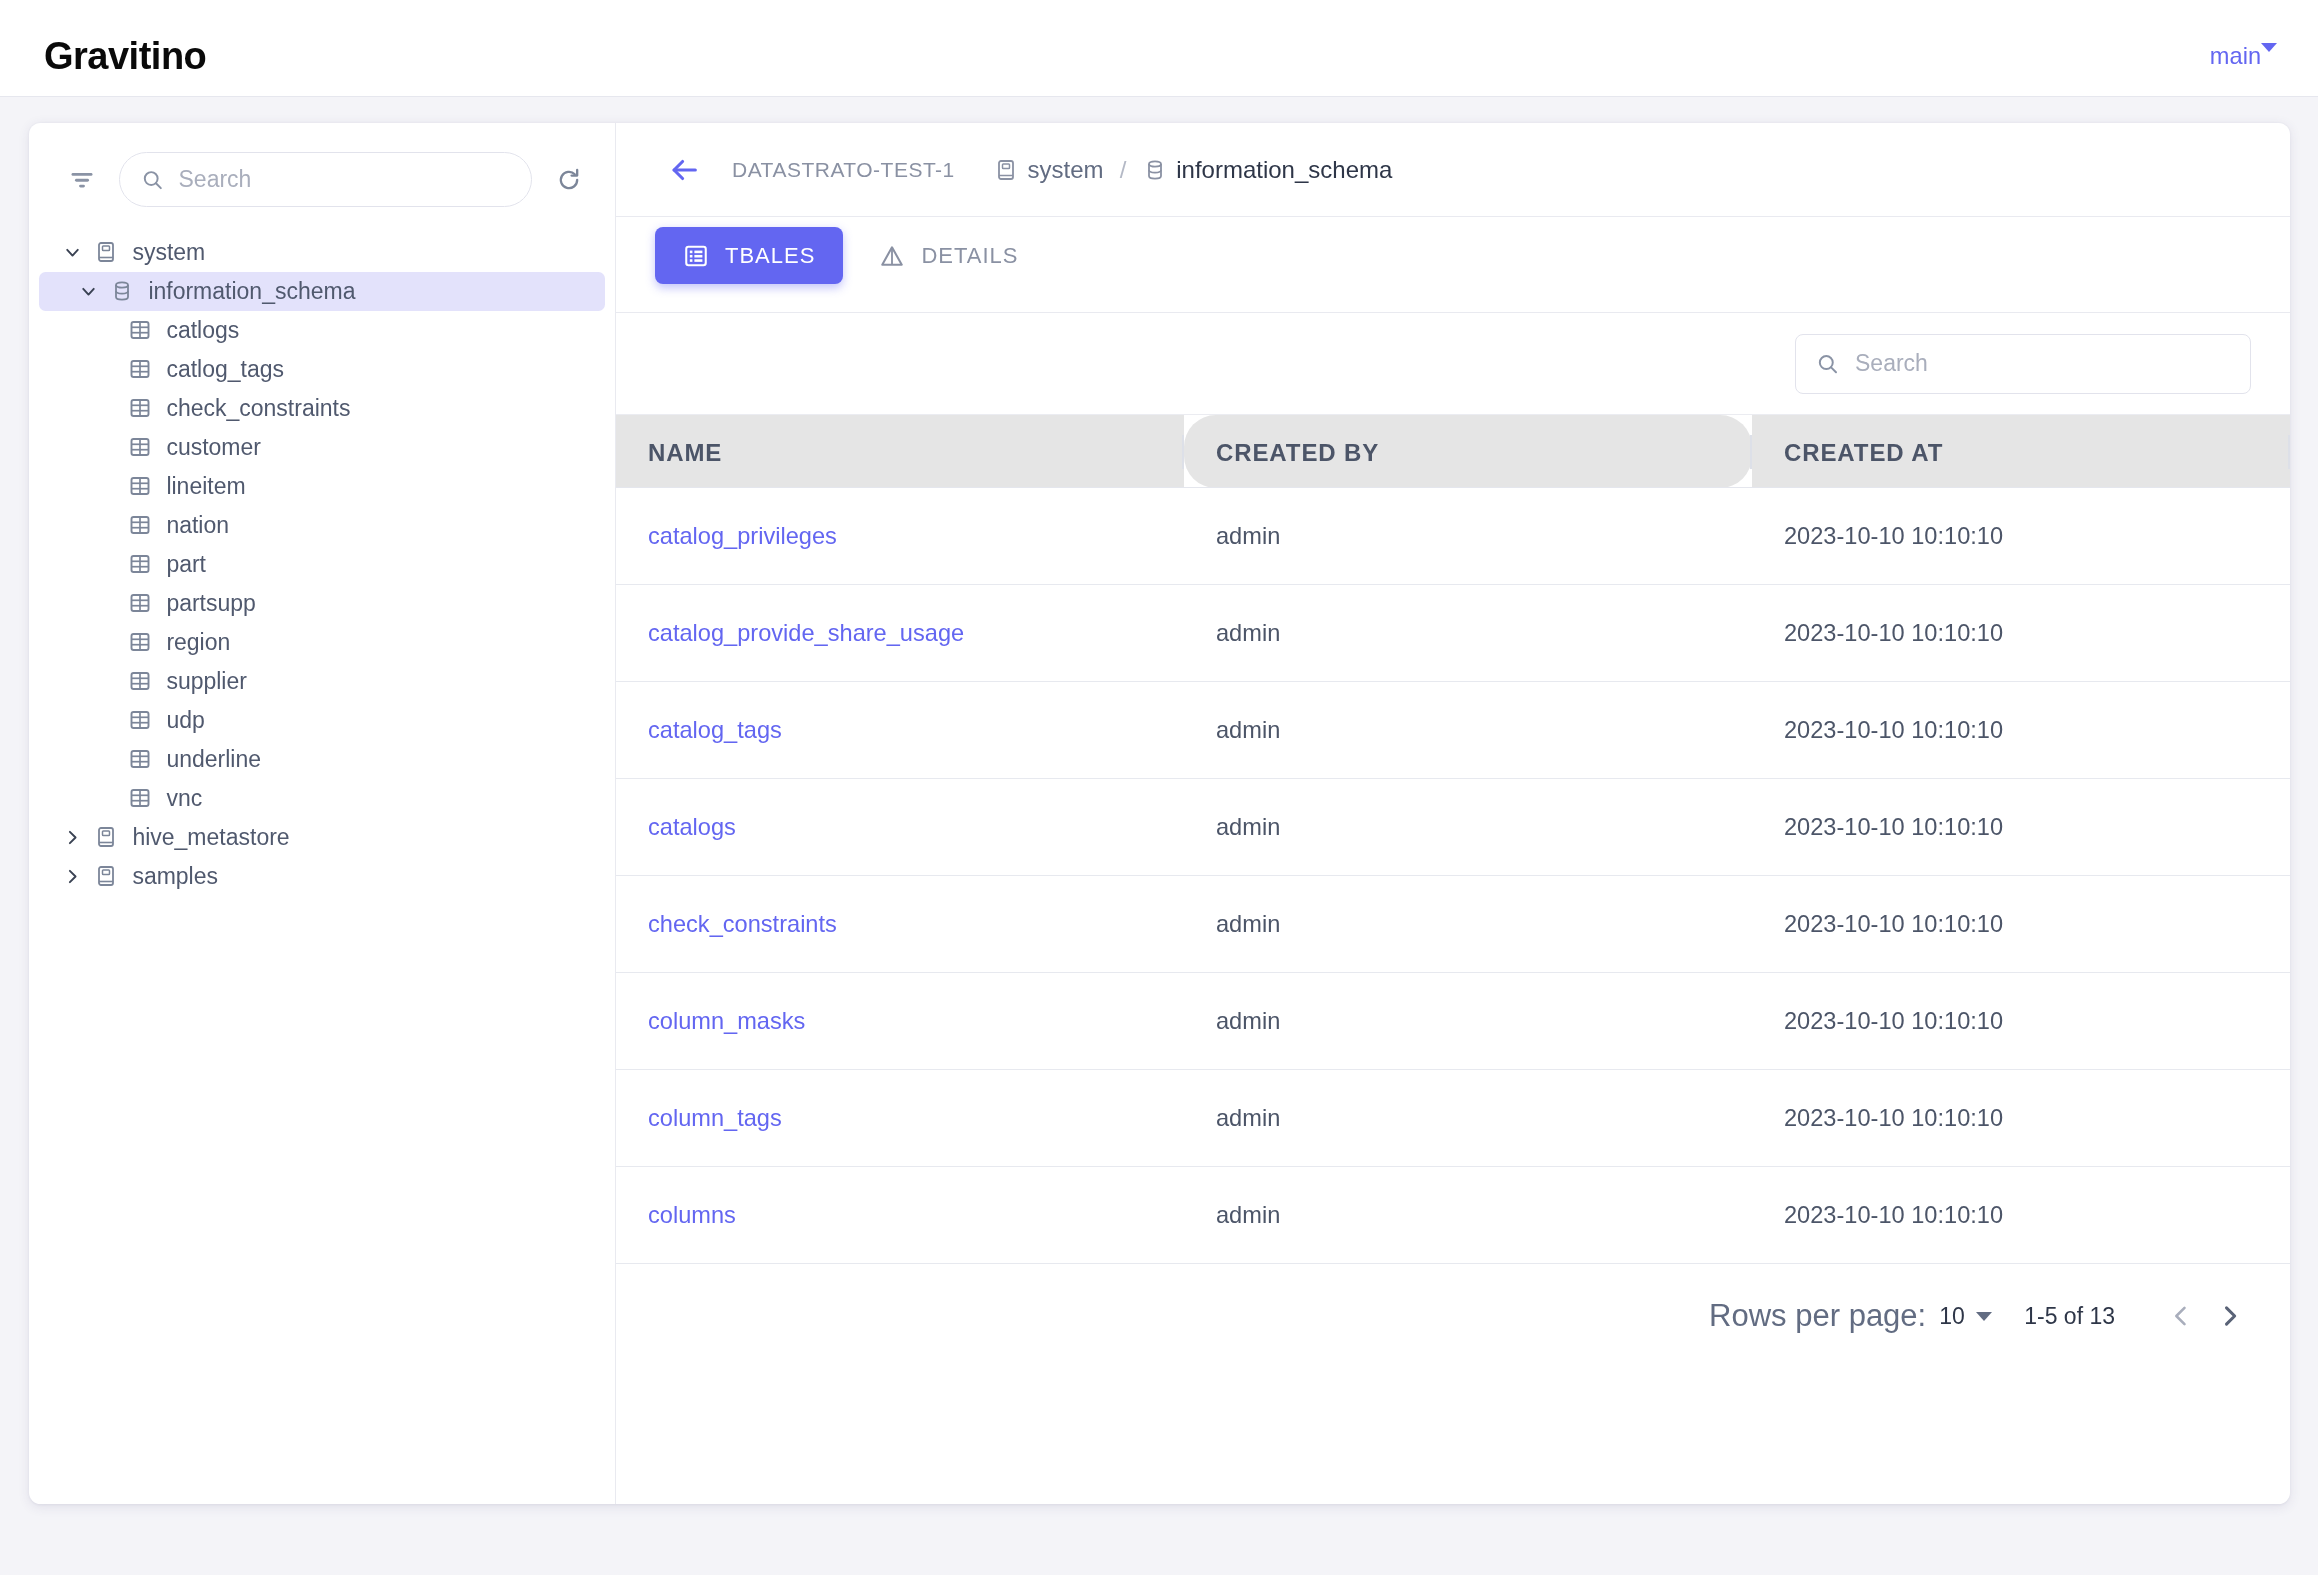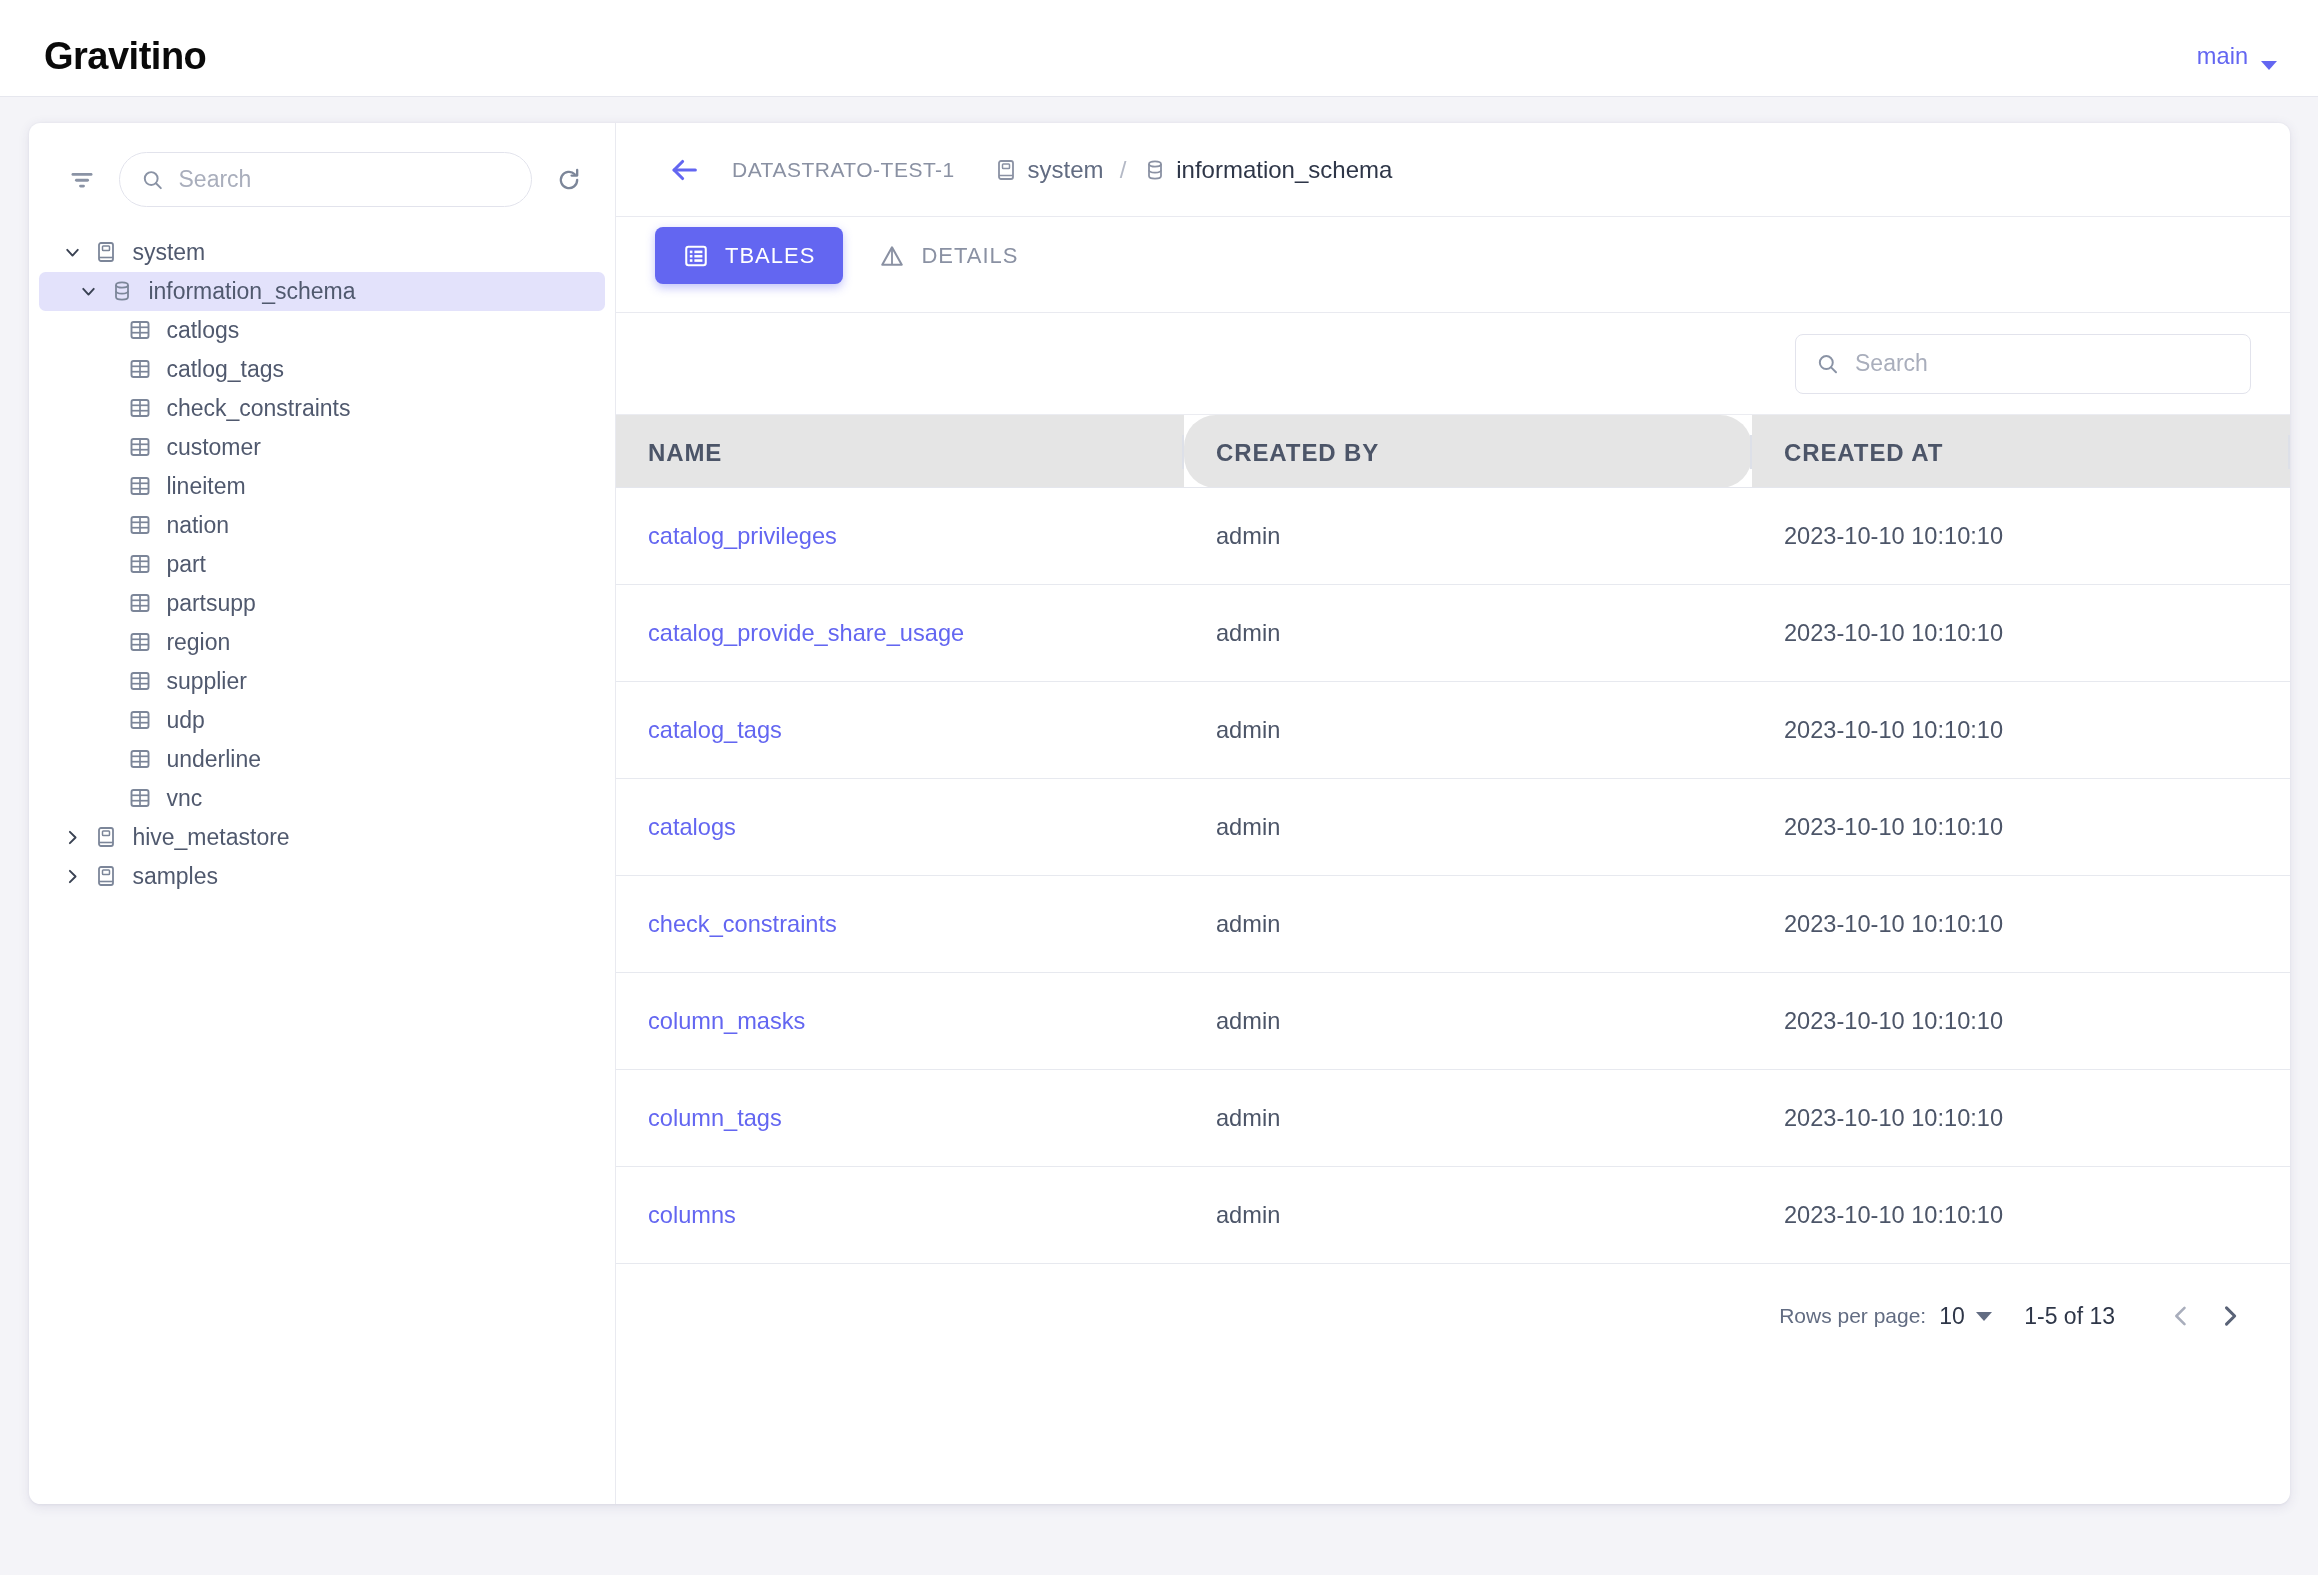--- a/index.html
+++ b/index.html
@@ -24,22 +24,21 @@
     position: relative;
   }
   .brand {
     font-size: 38px;
     font-weight: 700;
     color: #0A0A0A;
     letter-spacing: -0.5px;
   }
   .branch-select {
     display: flex;
-    align-items: flex-end;
-    gap: 13px;
+    align-items: flex-start;
     cursor: pointer;
     margin-left: 40px;
   }
   .branch-label {
     font-size: 23.6px;
     color: #6366F1;
     font-weight: 400;
   }
   .caret-down {
     width: 0; height: 0;
@@ -273,21 +272,21 @@
 
   
   .pagination {
     height: 104px;
     display: flex;
     align-items: center;
     justify-content: flex-end;
     gap: 0;
     padding: 0 36px 0 0;
   }
-  .rpp-label { font-size: 21px; color: #626C82; }
+  .rpp-label { font-size: 31px; color: #626C82; }
   .rpp-value {
     font-size: 23px; color: #2E3648;
     margin-left: 13px; cursor: pointer;
   }
   .rpp-caret {
     width: 0; height: 0;
     border-left: 8px solid transparent;
     border-right: 8px solid transparent;
     border-top: 9px solid #626C82;
     margin-left: 11.4px; margin-right: 32px;

